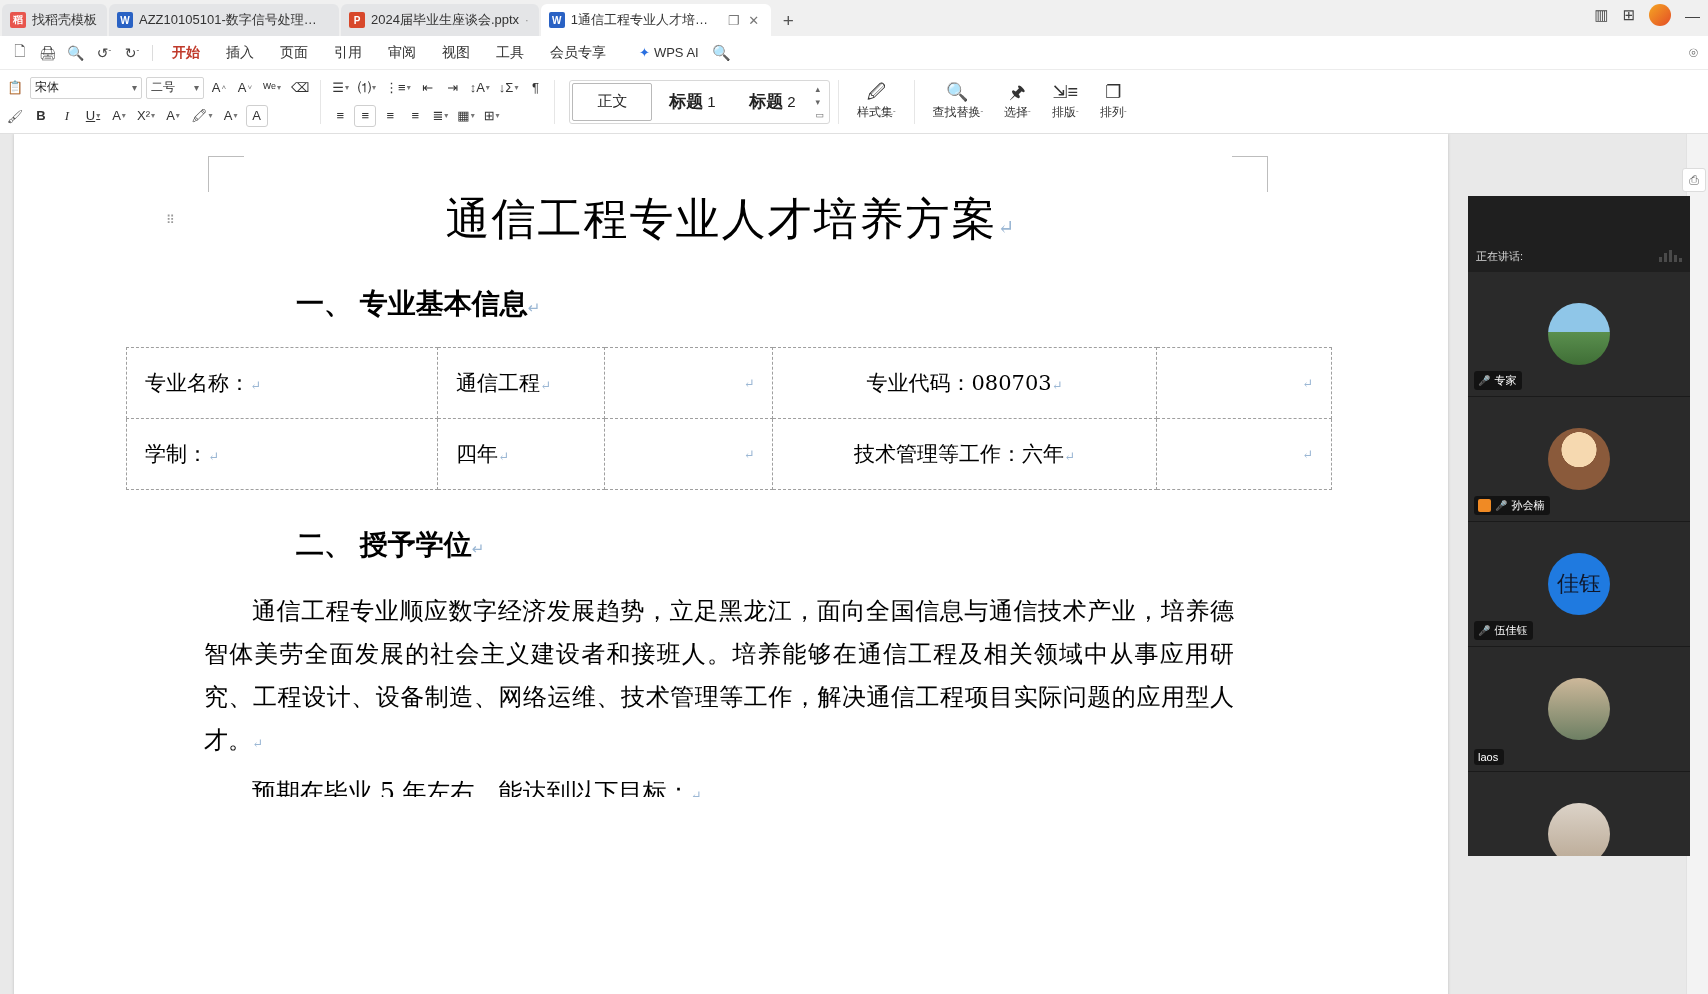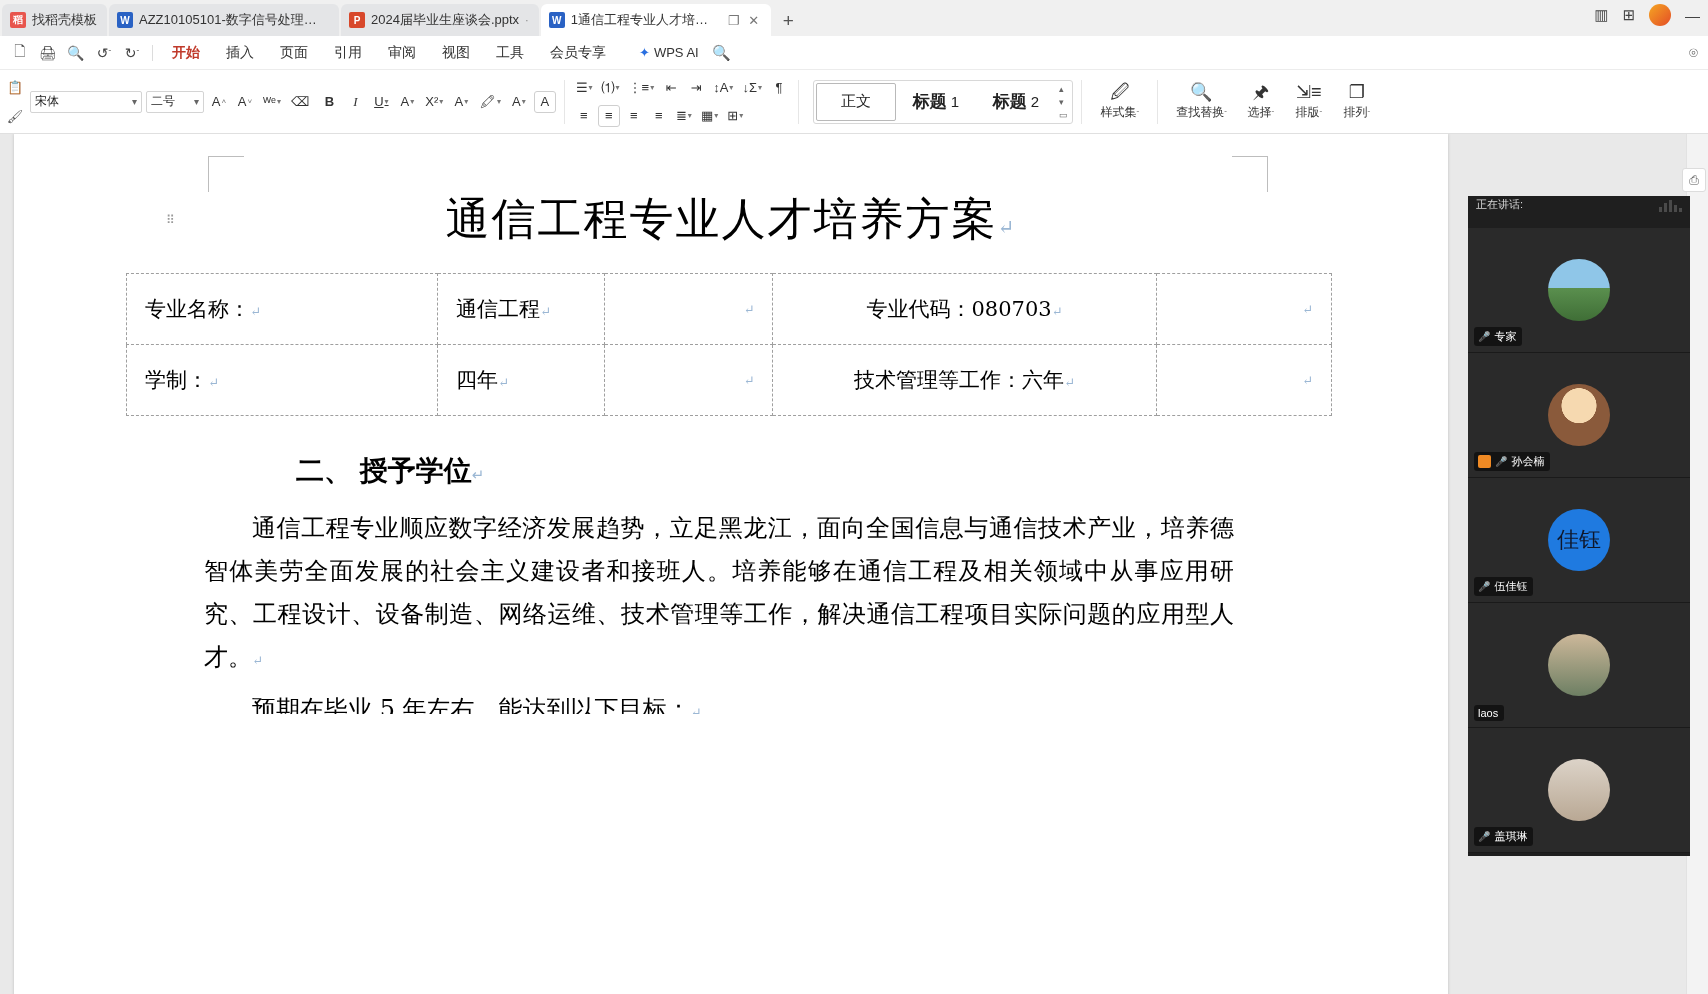--- a/index.html
+++ b/index.html
@@ -114,21 +114,21 @@
     background: #fff;
     border-bottom: 1px solid #e0e0e0;
     display: flex;
     align-items: center;
     padding-left: 4px;
     position: relative;
   }
   .rb-leftcol { width: 22px; display: flex; flex-direction: column; align-items: center; gap: 14px; }
   .rb-leftcol .ic { font-size: 13px; color: #555; }
 
-  .fontgroup { display: flex; gap: 6px; margin-left: 4px; }
+  .fontgroup { display: flex; flex-direction: column; gap: 6px; margin-left: 4px; }
   .fg-row { display: flex; align-items: center; gap: 4px; }
   .fontbox {
     width: 112px; height: 22px; border: 1px solid #d4d4d4; border-radius: 2px;
     background: #fff; font-size: 12px; color: #222;
     display: flex; align-items: center; padding: 0 4px; justify-content: space-between;
   }
   .fontbox.small { width: 58px; }
   .fontbox .cv { font-size: 10px; color: #666; }
   .tbtn {
     min-width: 22px; height: 22px; padding: 0 3px;
@@ -237,21 +237,21 @@
   td.c4 { width: 350px; text-align: center; }
   td.c5 { width: 160px; }
   .pmark { color: #9bb7d4; font-size: 13px; }
   td.c3 .pmark, td.c5 .pmark { display: block; text-align: right; }
 
   .para {
     font-family: "DejaVu Serif", serif;
     font-size: 24px;
     line-height: 43px;
     color: #000;
-    margin: 17px 0 0 190px;
+    margin: 26px 0 0 190px;
     width: 1030px;
     text-align: justify;
     text-indent: 48px;
   }
   .para.second { margin-top: 6px; }
   .para.clipped { overflow: hidden; height: 26px; }
 
   
   .rightrail {
     position: absolute; right: 0; top: 0; bottom: 0; width: 22px;
@@ -268,24 +268,25 @@
   .meeting {
     position: absolute;
     right: 18px; top: 62px;
     width: 222px; height: 660px;
     background: #1f1f1f;
     color: #fff;
     overflow: hidden;
   }
   .meeting-header {
     height: 26px;
-    display: flex; align-items: flex-end; justify-content: space-between;
+    display: flex; align-items: center; justify-content: space-between;
     padding: 16px 8px;
     font-size: 11px; color: #d8d8d8;
     background: #1f1f1f;
+    margin-top: 44px;
   }
   .wave { display: flex; align-items: flex-end; gap: 2px; height: 12px; }
   .wave i { display: block; width: 3px; background: #4a4a4a; }
   .tile {
     position: relative;
     height: 125px;
     background: #2a2a2a;
     border-bottom: 1px solid #1a1a1a;
     display: flex; align-items: center; justify-content: center;
   }
@@ -477,20 +478,23 @@
 <div class="docarea">
   <div class="page">
     <div class="corner tl"></div>
     <div class="corner tr"></div>
     <div class="draghandle">⠿</div>
 
     <div class="doctitle">
       <span>通信工程专业人才培养方案</span><span class="pm">↵</span>
     </div>
 
+    <div class="h2">
+      <span>一、 专业基本信息</span><span class="pm">↵</span>
+    </div>
 
     <table class="infotable">
       <tbody>
           <tr>
         <td class="c1"><span>专业名称：</span><span class="pmark">↵</span></td>
         <td class="c2"><span>通信工程</span><span class="pmark">↵</span></td>
         <td class="c3">
               <span class="pmark">↵</span>
             </td>
         <td class="c4"><span>专业代码：080703</span><span class="pmark">↵</span></td>

